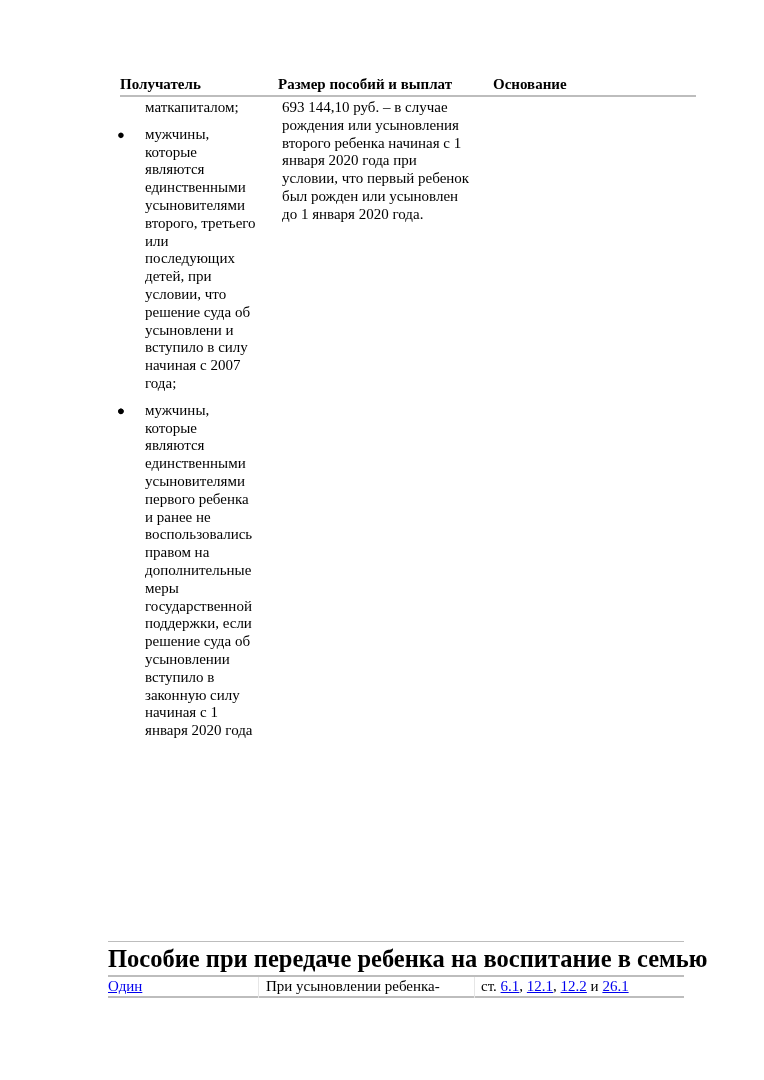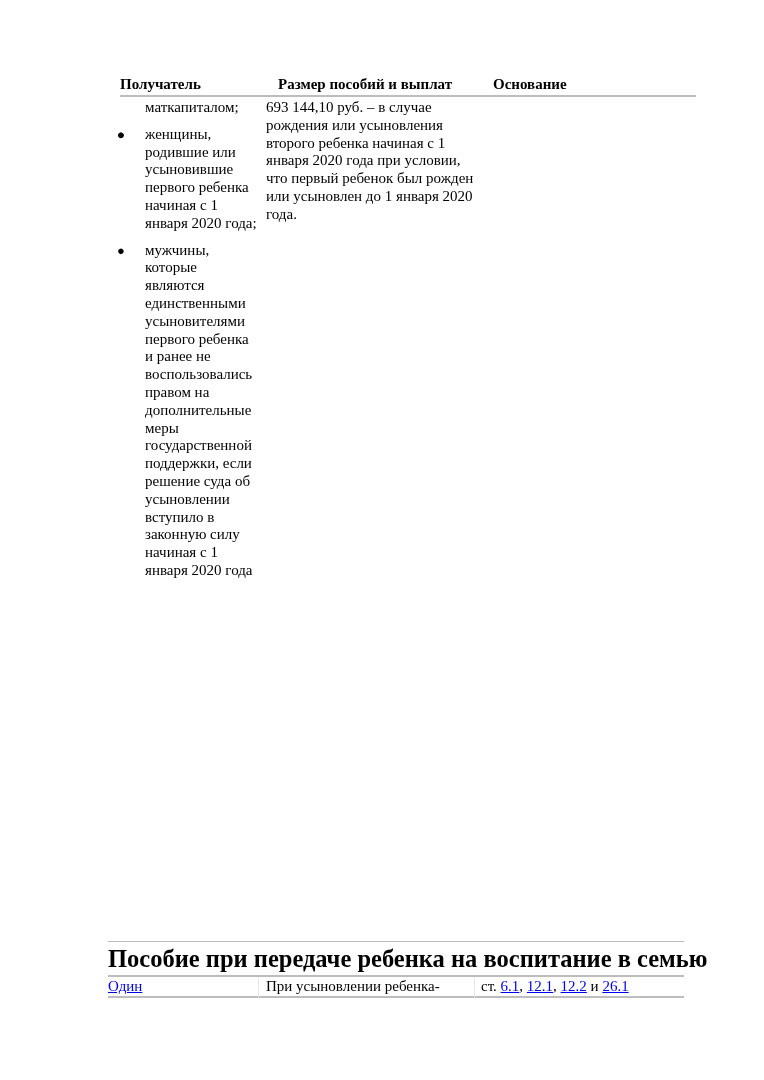--- a/index.html
+++ b/index.html
@@ -14,21 +14,21 @@
     border-bottom: 2px solid #bdbdbd;
     font-weight: bold; font-size: 15px; line-height: 17px;
   }
   .hdr span { position: absolute; top: 0; }
   .col1 { position: absolute; left: 0; top: 99px; width: 150px; font-size: 15px; line-height: 17.8px; }
   .col1 .first { padding-left: 37px; white-space: nowrap; }
   .col1 ul { margin: 9px 0 0 0; padding: 0; list-style: none; }
   .col1 li { position: relative; padding-left: 37px; margin-bottom: 9px; }
   .col1 li .bullet { position: absolute; left: 9px; top: 0; font-size: 13px; }
   .col2 { position: absolute; left: 158px; top: 99px; width: 210px; font-size: 15px; line-height: 17.8px; }
-  .col2 p { margin: 0 0 18px 0; }
+  .col2 p { margin: 0 0 18px 16px; }
   .section-top-line { position: absolute; top: 941px; left: 0; width: 576px; border-top: 1px solid #bdbdbd; }
   .section-title {
     position: absolute; top: 944px; left: 0; width: 576px;
     font-weight: bold; font-size: 24.5px; line-height: 30px; white-space: nowrap;
   }
   .section-bottom-line { position: absolute; top: 975px; left: 0; width: 576px; border-top: 2px solid #bdbdbd; }
   .row {
     position: absolute; top: 977px; left: 0; width: 576px; height: 19px;
     border-bottom: 2px solid #bdbdbd; font-size: 15px; line-height: 18px;
   }
@@ -45,24 +45,24 @@
     <span style="left:0">Получатель</span>
     <span style="left:158px">Размер пособий и выплат</span>
     <span style="left:373px">Основание</span>
   </div>
 
   <div class="col1">
     <div class="first">маткапиталом;</div>
     <ul>
       <li>
         <span class="bullet">●</span>
+        <span>мужчины, которые являются единственными усыновителями второго, третьего или последующих детей, при условии, что решение суда об усыновлени и вступило в силу начиная с 2007 года;</span>
       </li>
       <li>
         <span class="bullet">●</span>
-        <span>женщины, родившие или усыновившие первого ребенка начиная с 1 января 2020 года;</span>
       </li>
       <li>
         <span class="bullet">●</span>
         <span>мужчины, которые являются единственными усыновителями первого ребенка и ранее не воспользовались правом на дополнительные меры государственной поддержки, если решение суда об усыновлении вступило в законную силу начиная с 1 января 2020 года</span>
       </li>
     </ul>
   </div>
 
   <div class="col2">
     <p>693 144,10 руб. – в случае рождения или усыновления второго ребенка начиная с 1 января 2020 года при условии, что первый ребенок был рожден или усыновлен до 1 января 2020 года.</p>

